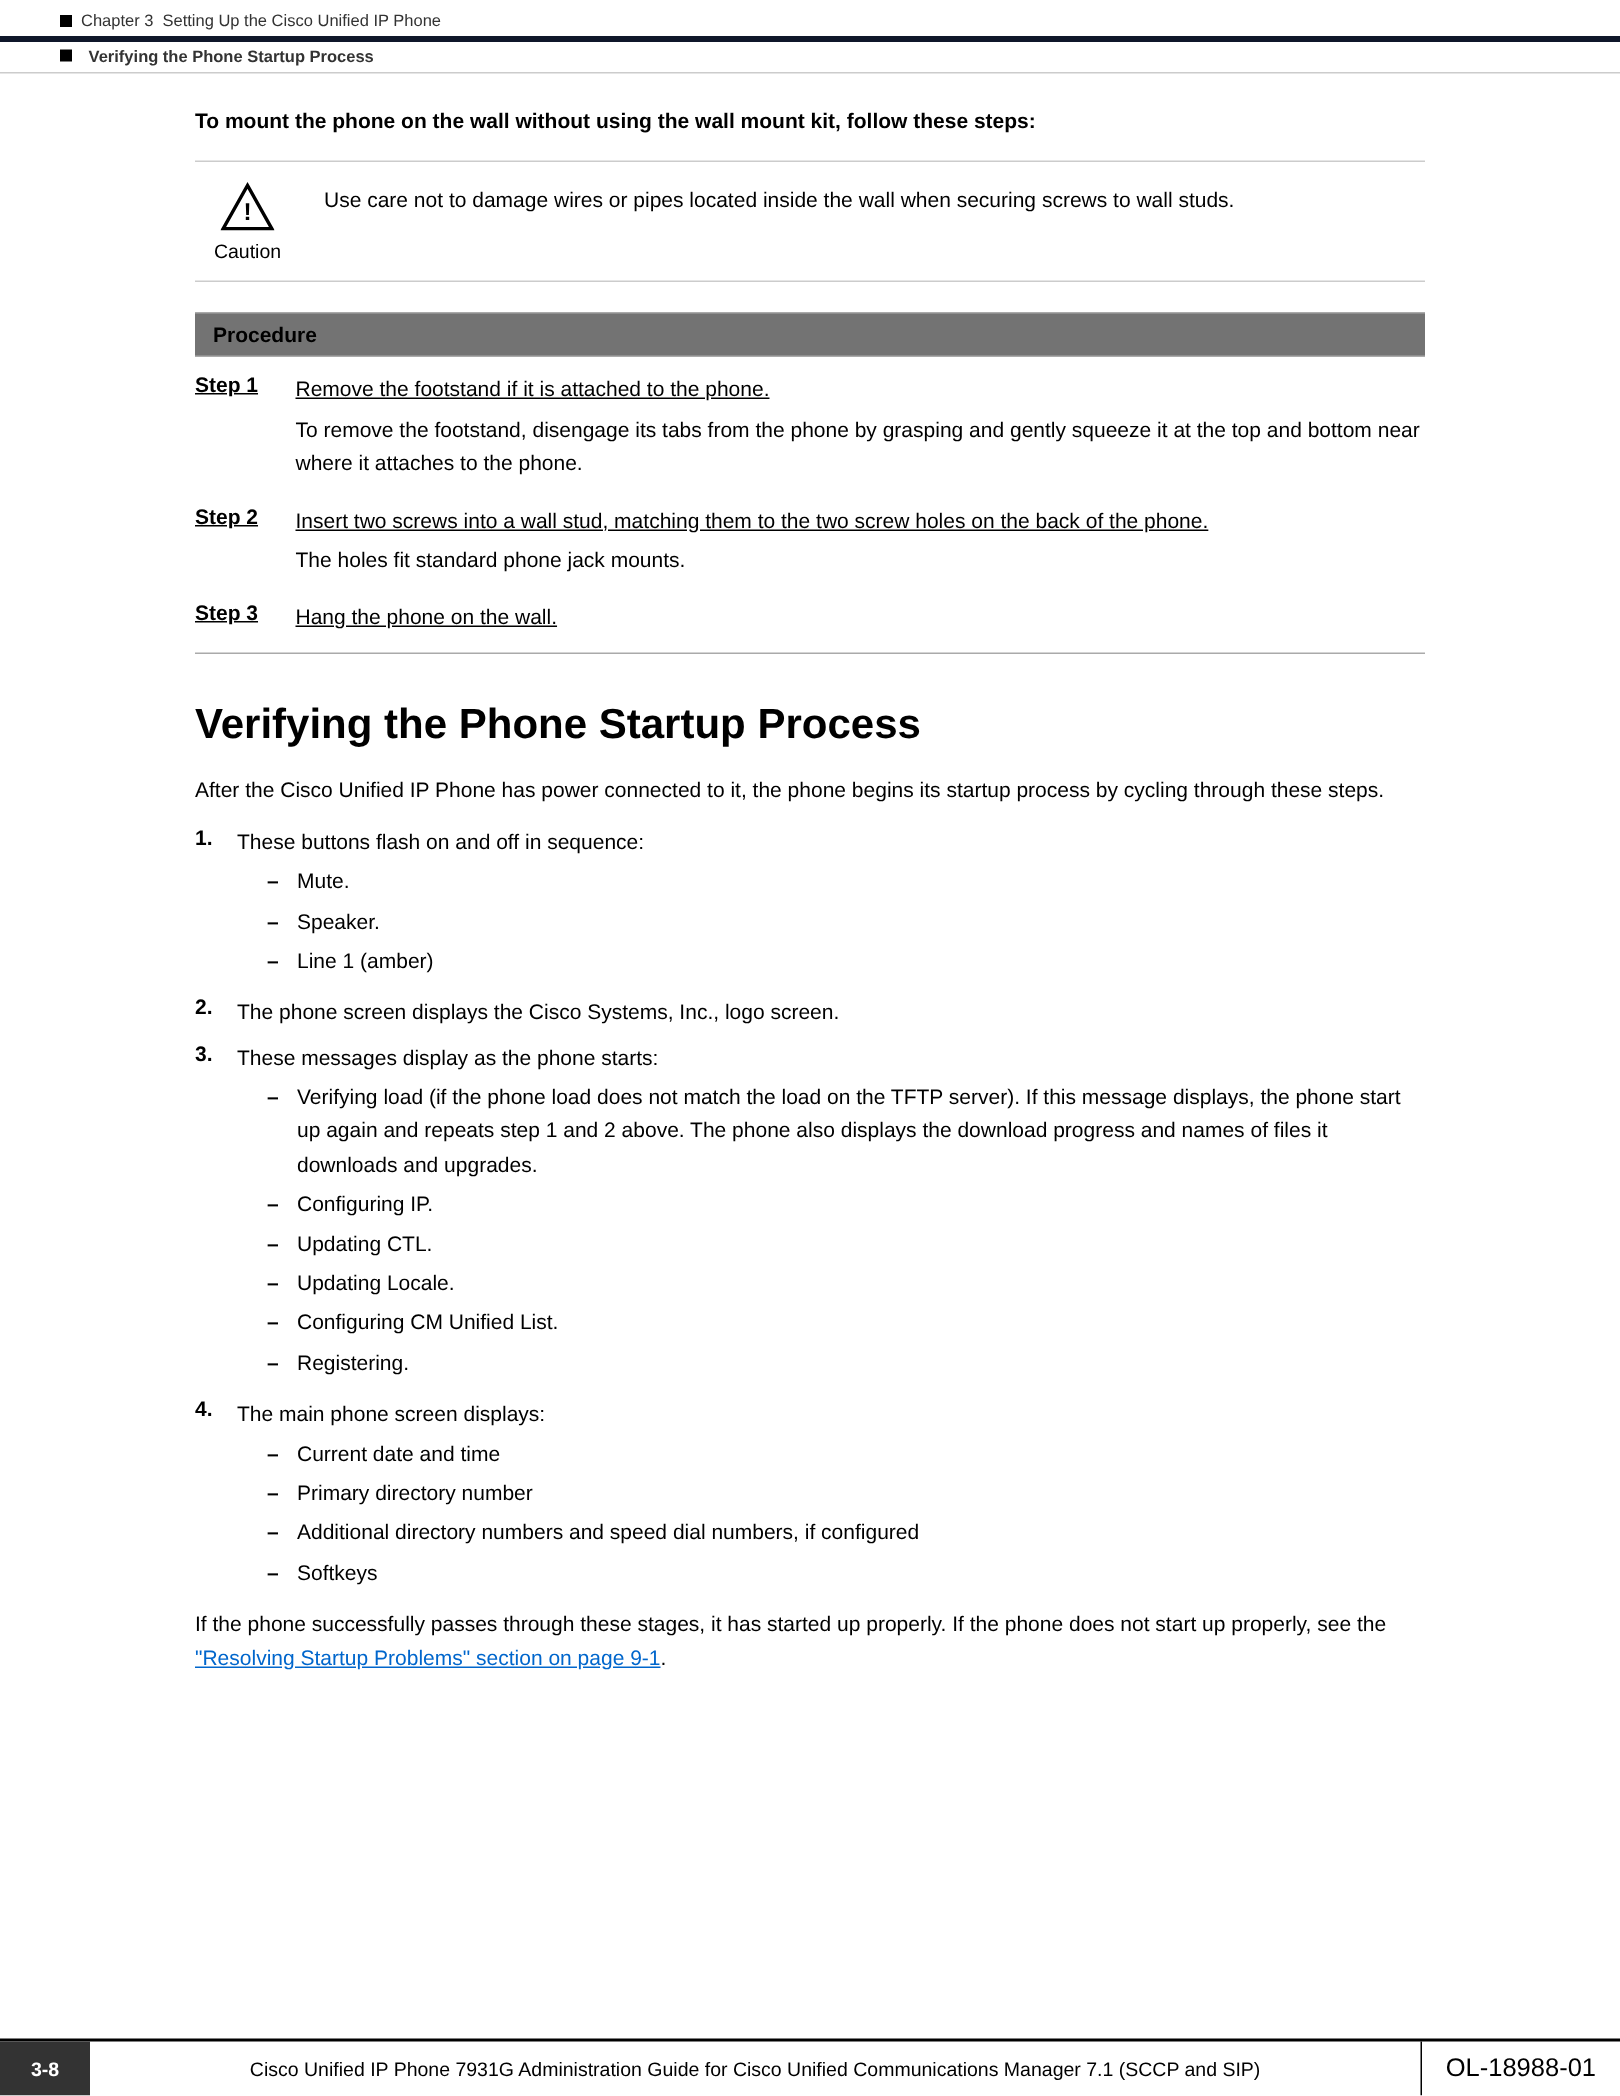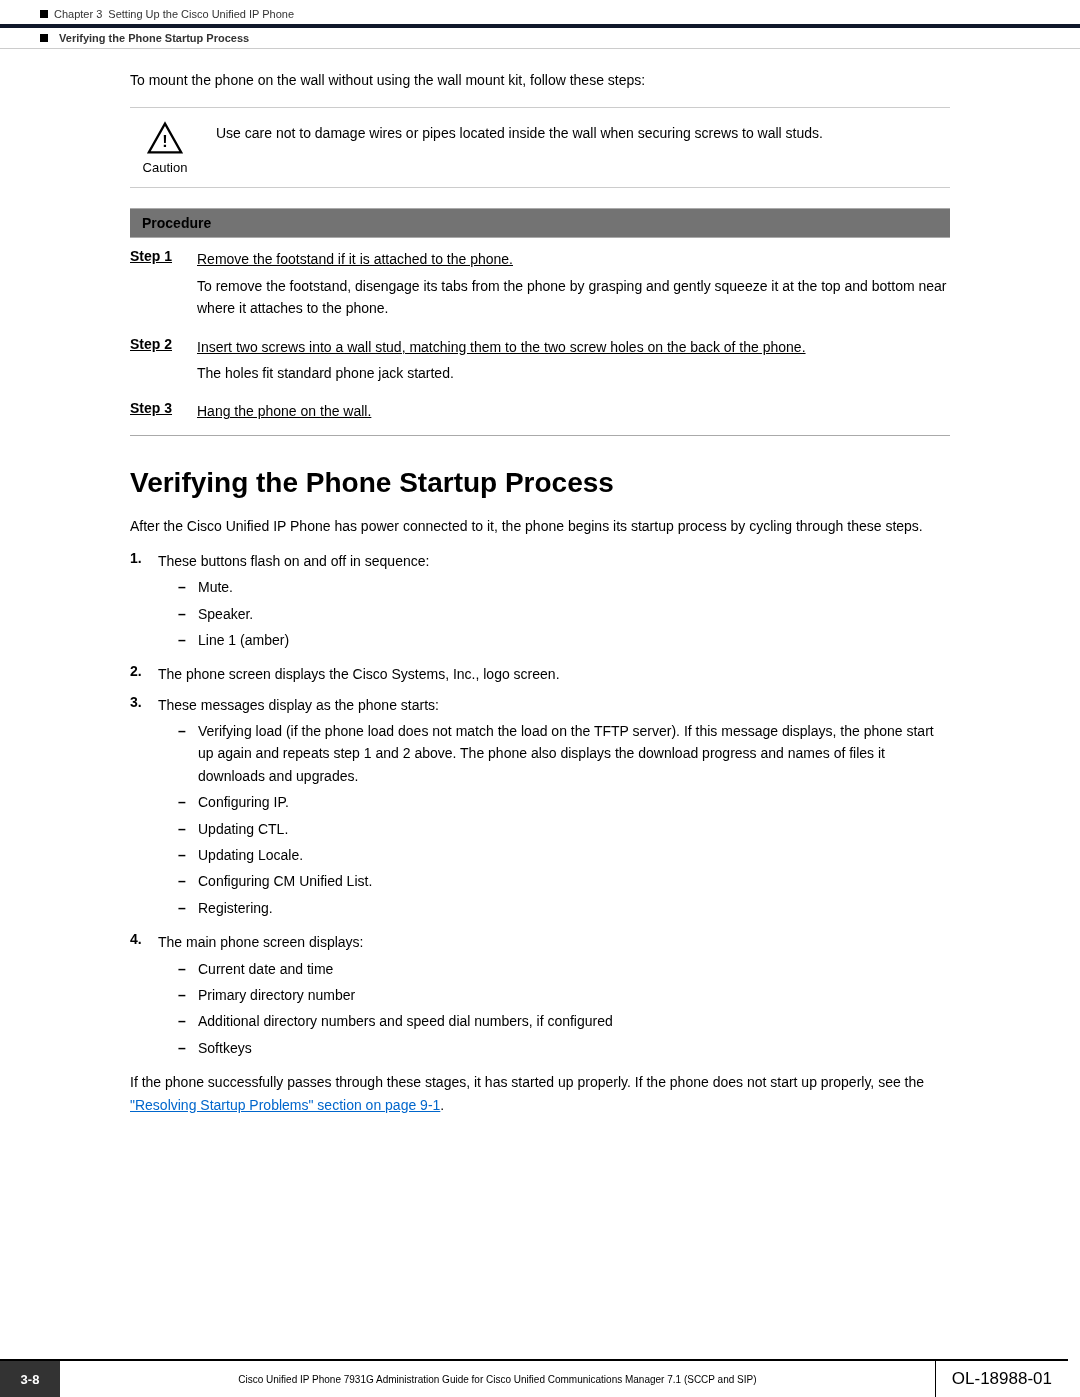--- a/index.html
+++ b/index.html
@@ -65,20 +65,21 @@
     
     .content {
       padding: 20px 130px 20px 130px;
     }
 
     
     .intro-text {
       font-size: 14px;
       line-height: 1.6;
       margin-bottom: 16px;
+      font-weight: bold;
     }
 
     
     .caution-section {
       display: flex;
       align-items: flex-start;
       gap: 16px;
       border-top: 1px solid #ccc;
       border-bottom: 1px solid #ccc;
       padding: 12px 0;
@@ -215,42 +216,42 @@
     .dash {
       font-weight: bold;
       min-width: 12px;
     }
 
     
     .page-footer {
       position: absolute;
       bottom: 0;
       left: 0;
-      right: 12px;
+      right: 0;
       border-top: 2px solid #000;
       display: flex;
       align-items: stretch;
     }
 
     .footer-page-num {
       background: #333;
       color: #fff;
       font-size: 13px;
       font-weight: bold;
       padding: 8px 16px;
       display: flex;
       align-items: center;
       min-width: 60px;
       justify-content: center;
     }
 
     .footer-center {
       flex: 1;
       text-align: center;
-      font-size: 10px;
+      font-size: 13px;
       padding: 8px 20px;
       display: flex;
       align-items: center;
       justify-content: center;
       color: #000;
     }
 
     .footer-right {
       font-size: 17px;
       padding: 8px 16px;
@@ -306,21 +307,21 @@
     <div class="step-row">
       <span class="step-label">Step 1</span>
       <span class="step-content">Remove the footstand if it is attached to the phone.</span>
     </div>
     <div class="step-sub-text">To remove the footstand, disengage its tabs from the phone by grasping and gently squeeze it at the top and bottom near where it attaches to the phone.</div>
 
     <div class="step-row">
       <span class="step-label">Step 2</span>
       <span class="step-content">Insert two screws into a wall stud, matching them to the two screw holes on the back of the phone.</span>
     </div>
-    <div class="step-sub-text">The holes fit standard phone jack started.</div>
+    <div class="step-sub-text">The holes fit standard phone jack mounts.</div>
 
     <div class="step-row">
       <span class="step-label">Step 3</span>
       <span class="step-content">Hang the phone on the wall.</span>
     </div>
 
   </div>
 
   <h1 class="section-title">Verifying the Phone Startup Process</h1>
 

